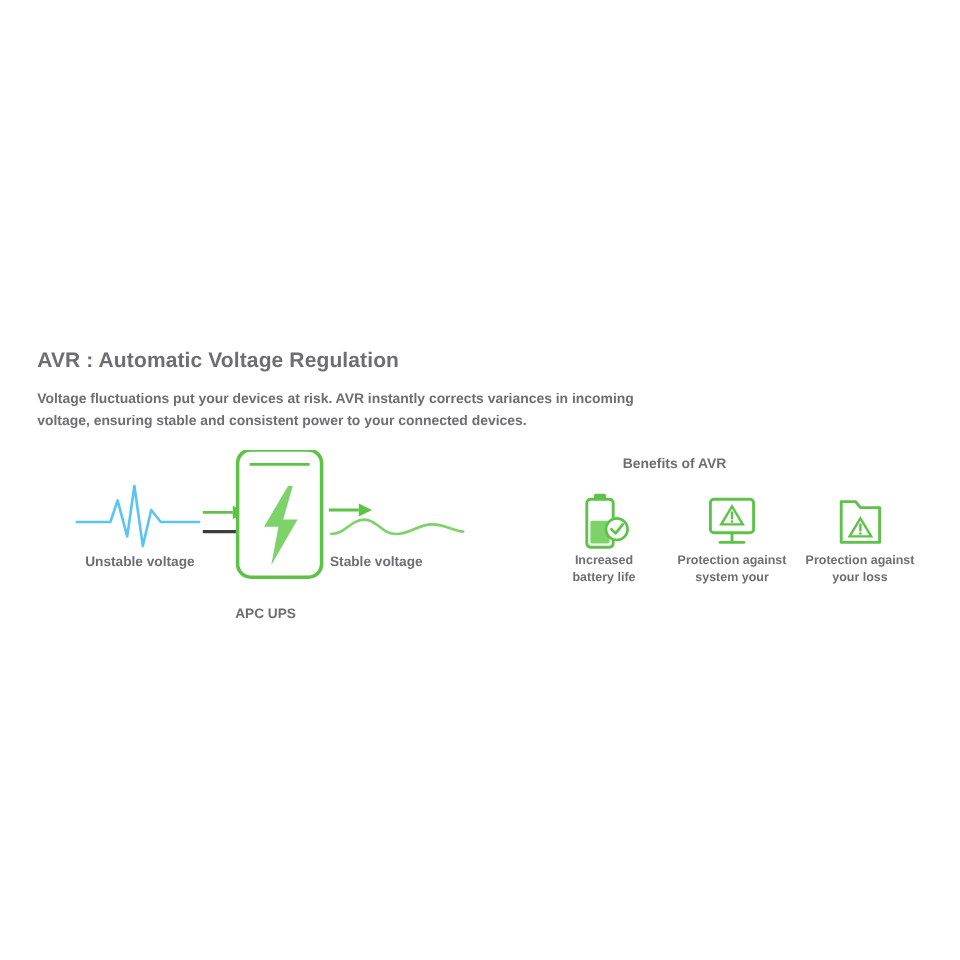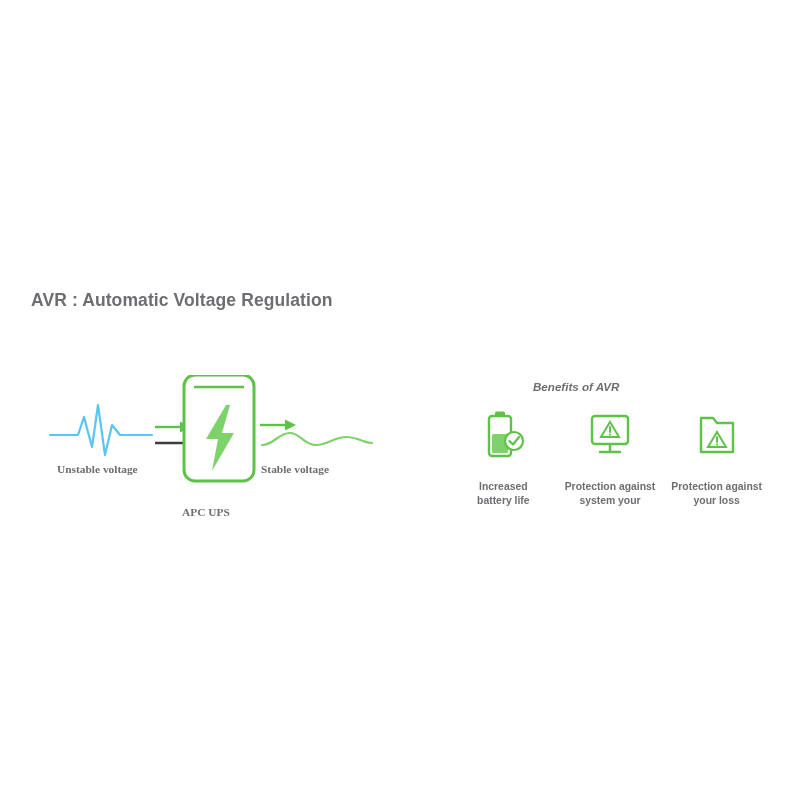--- a/index.html
+++ b/index.html
@@ -42,25 +42,24 @@
     font-weight: bold;
     color: #6d6e71;
     line-height: 1.55;
     margin: 0;
     max-width: 520px;
   }
 
   
   .diagram {
     position: absolute;
-    left: 42px;
+    left: 56px;
     top: 375px;
     width: 350px;
     height: 150px;
-    font-family: Liberation Serif, serif;
   }
   .diagram svg {
     display: block;
   }
   .lbl {
     position: absolute;
     font-size: 11.4px;
     font-weight: bold;
     color: #6d6e71;
     white-space: nowrap;
@@ -71,27 +70,26 @@
 
   
   .benefits {
     position: absolute;
     left: 450px;
     top: 380px;
     width: 320px;
   }
   .benefits-title {
     position: absolute;
-    left: 83px;
+    left: 69px;
     top: 0px;
     font-size: 11.6px;
     font-weight: bold;
     color: #6d6e71;
     white-space: nowrap;
-    font-style: italic;
   }
   .benefit-row {
     position: absolute;
     top: 28px;
     left: 0;
     width: 320px;
     display: flex;
     justify-content: space-between;
   }
   .benefit {
@@ -100,35 +98,36 @@
     flex-direction: column;
     align-items: center;
   }
   .benefit-icon {
     height: 52px;
     display: flex;
     align-items: flex-end;
     justify-content: center;
   }
   .benefit-label {
-    margin-top: 20px;
+    margin-top: 1px;
     font-size: 10.4px;
     font-weight: bold;
     color: #6d6e71;
     text-align: center;
     line-height: 1.32;
   }
 </style>
 </head>
 <body>
 
 <div class="page">
 
   <div class="heading-block">
     <h1 class="title">AVR : Automatic Voltage Regulation</h1>
+    <p class="subtitle">Voltage fluctuations put your devices at risk. AVR instantly corrects variances in incoming voltage, ensuring stable and consistent power to your connected devices.</p>
   </div>
 
   <div class="diagram">
     <svg width="350" height="150" viewBox="0 0 350 150" xmlns="http://www.w3.org/2000/svg">
 
       <g>
         <polyline points="8,60 28,60 36,60 42,42 50,72 56,30 63,80 70,50 78,60 95,60 110,60" fill="none" stroke="#5bc5f2" stroke-width="2.2" stroke-linejoin="round" stroke-linecap="round"></polyline>
       </g>
 
       <g>

